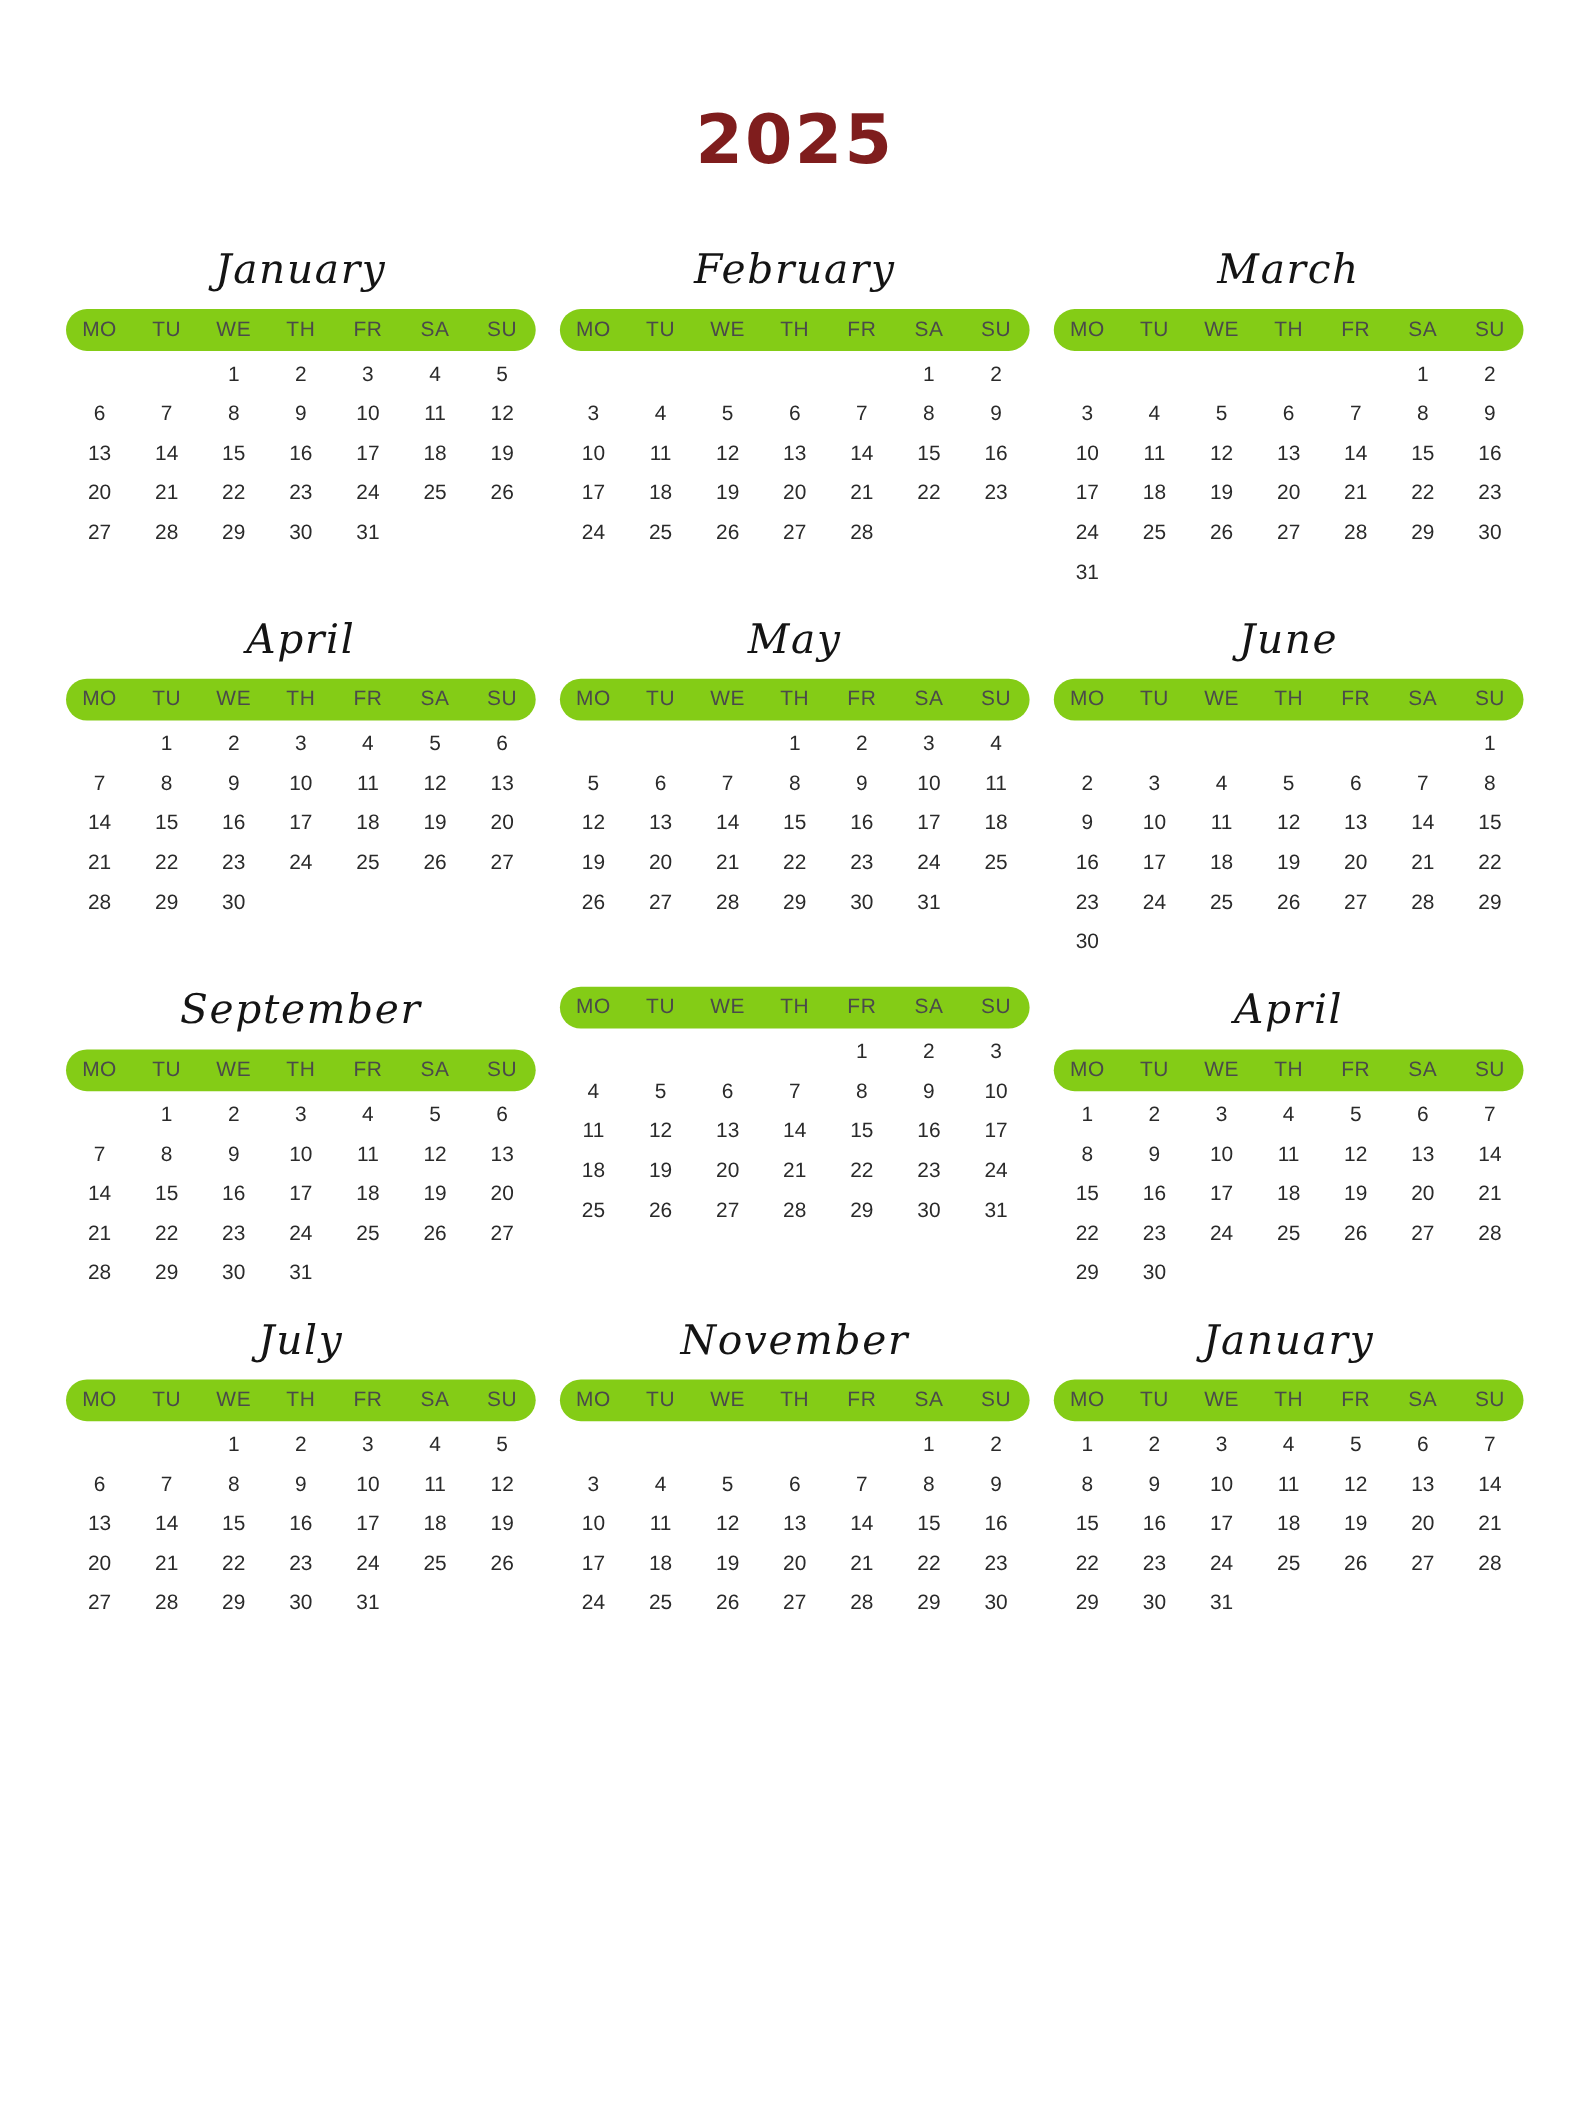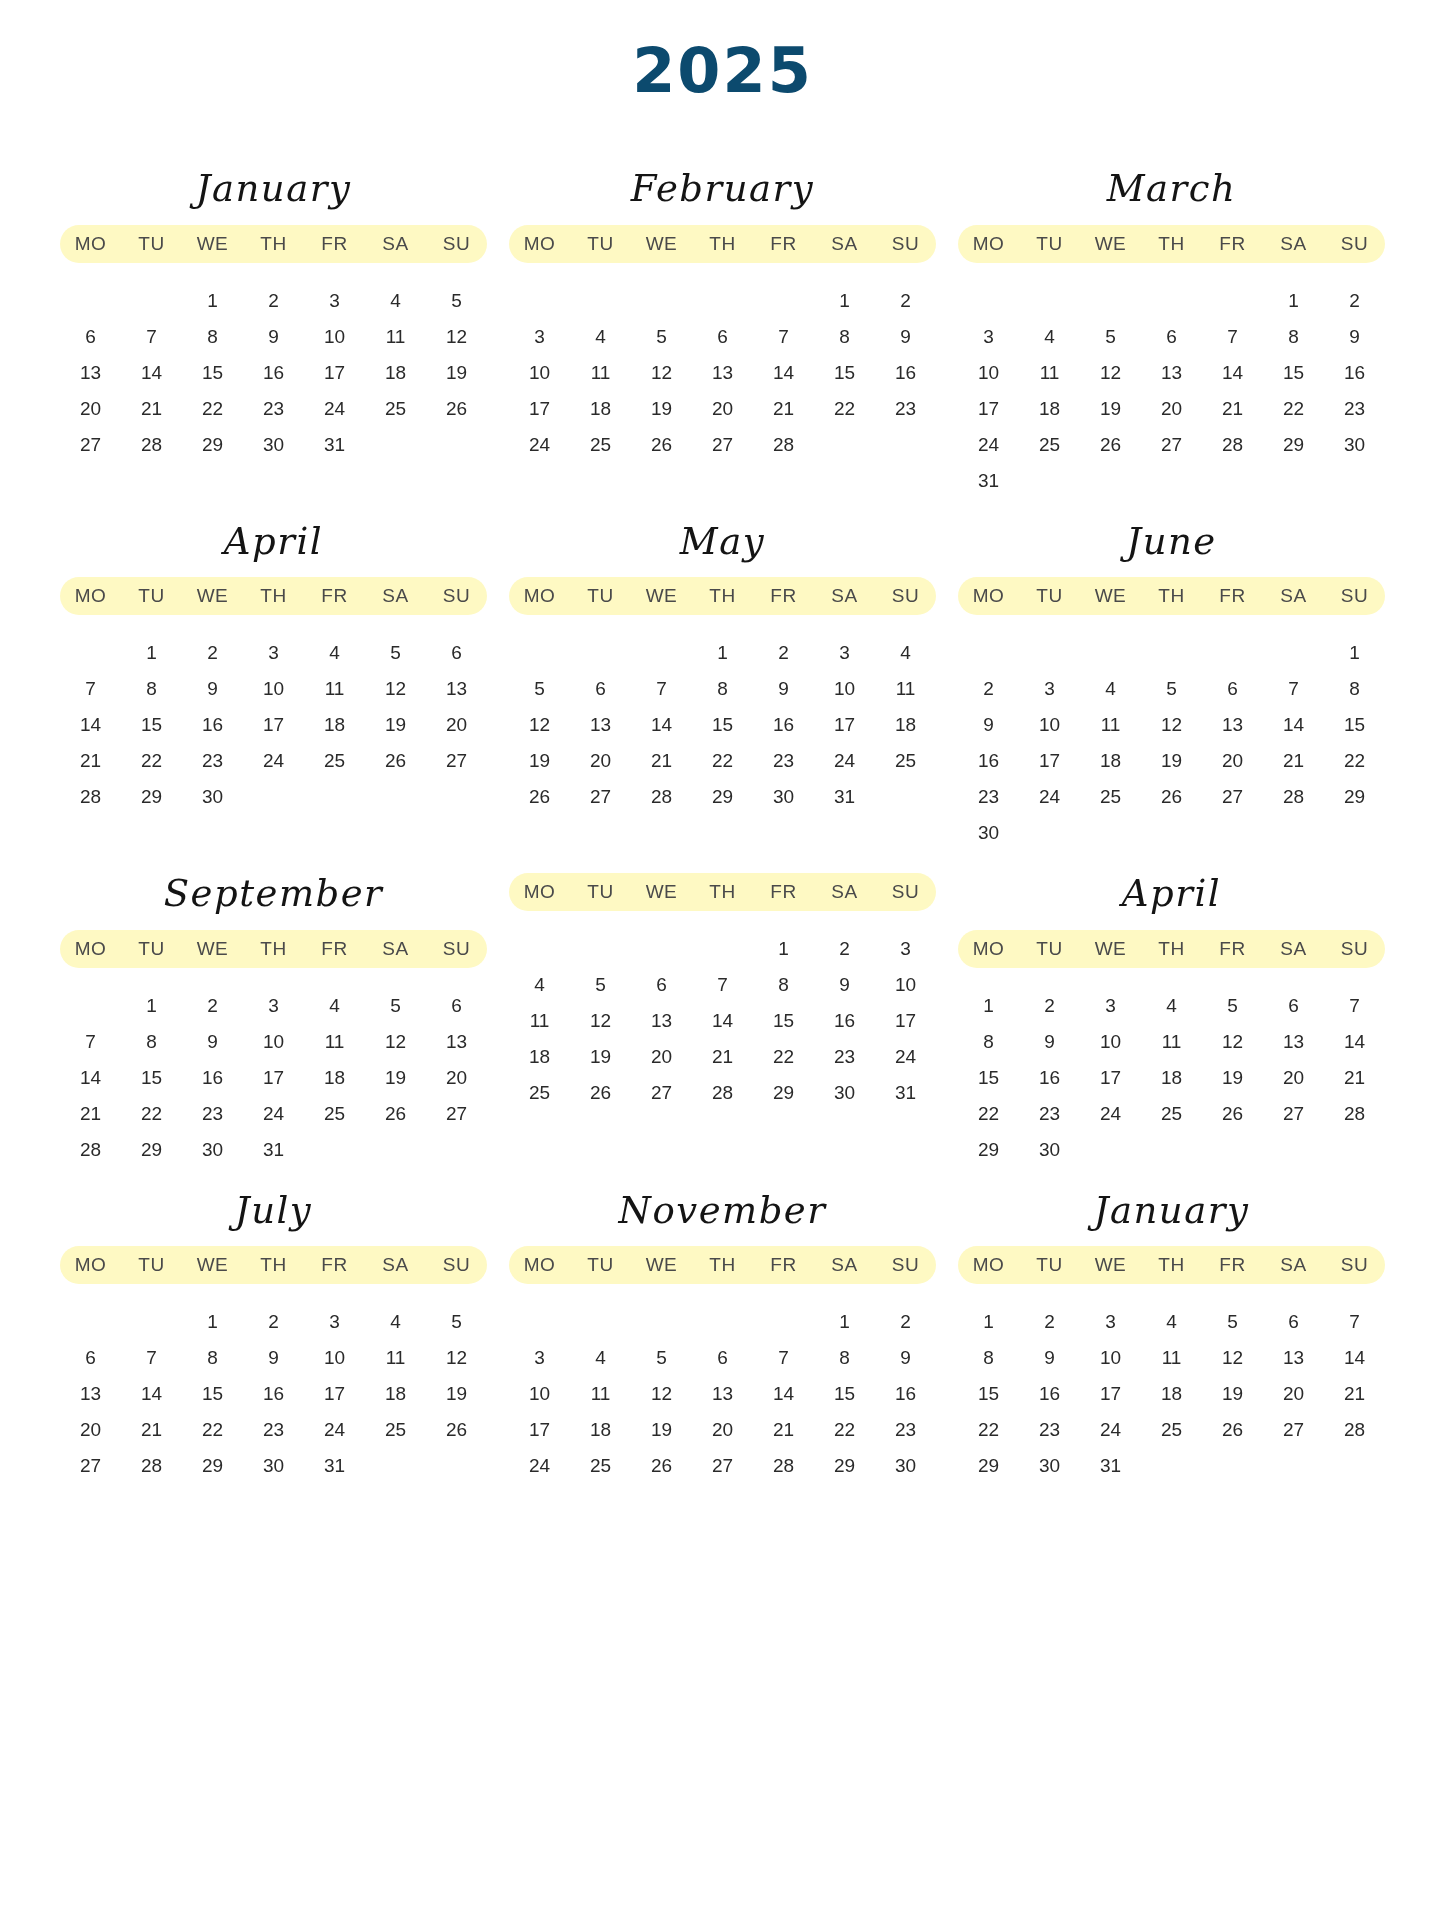--- a/index.html
+++ b/index.html
@@ -20,23 +20,23 @@
     box-sizing: border-box;
     padding: 0 60px;
     position: relative;
   }
   .year-title {
     text-align: center;
     font-family: "DejaVu Sans", sans-serif;
     font-weight: 700;
     font-size: 62px;
     letter-spacing: 2px;
-    color: #0c4a6e;
+    color: #7f1d1d;
     margin: 0;
-    padding-top: 40px;
+    padding-top: 96px;
     line-height: 1;
   }
   .grid {
     margin-top: 66px;
     display: grid;
     grid-template-columns: repeat(3, 1fr);
     column-gap: 36px;
     row-gap: 28px;
     gap: 22px;
   }
@@ -49,27 +49,27 @@
     font-style: italic;
     font-size: 37px;
     font-weight: 400;
     letter-spacing: 1.5px;
     color: #141414;
     margin: 0 0 14px 0;
     line-height: 1.15;
     white-space: nowrap;
   }
   .weekday-bar {
-    background: #fef9c3;
+    background: #84cc16;
     border-radius: 22px;
     height: 38px;
     display: grid;
     grid-template-columns: repeat(7, 1fr);
     align-items: center;
-    margin-bottom: 20px;
+    margin-bottom: 4px;
   }
   .weekday {
     text-align: center;
     font-size: 19px;
     color: #4a4a4a;
     letter-spacing: 0.5px;
   }
   .days {
     display: grid;
     grid-template-columns: repeat(7, 1fr);

